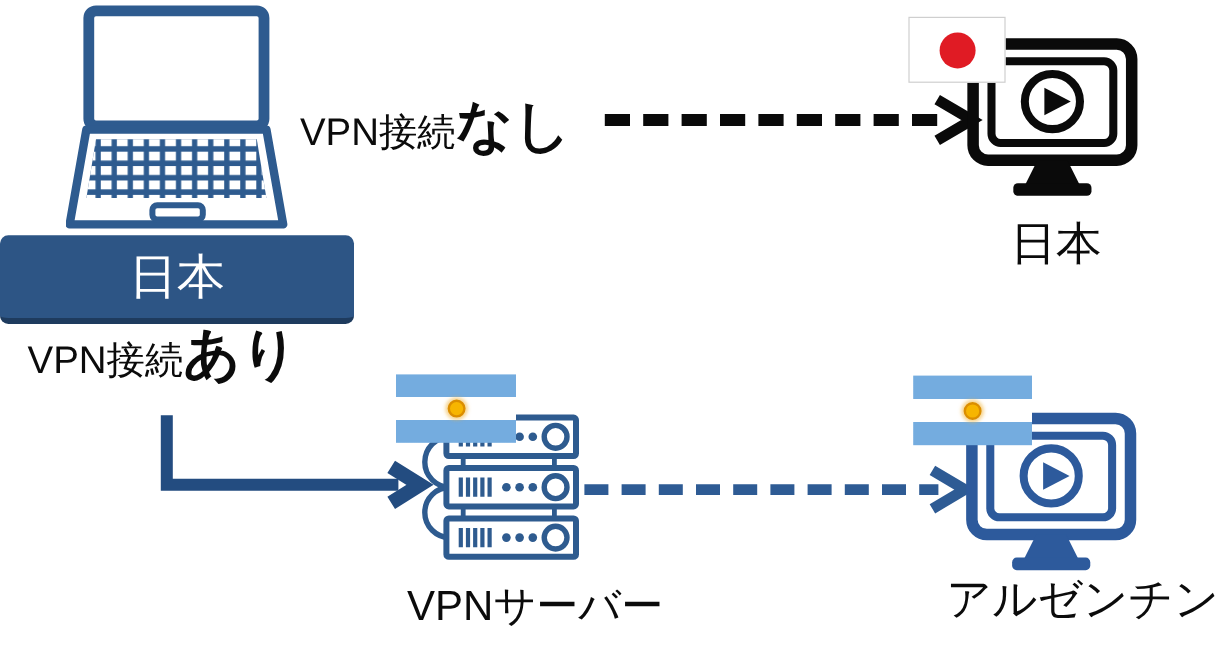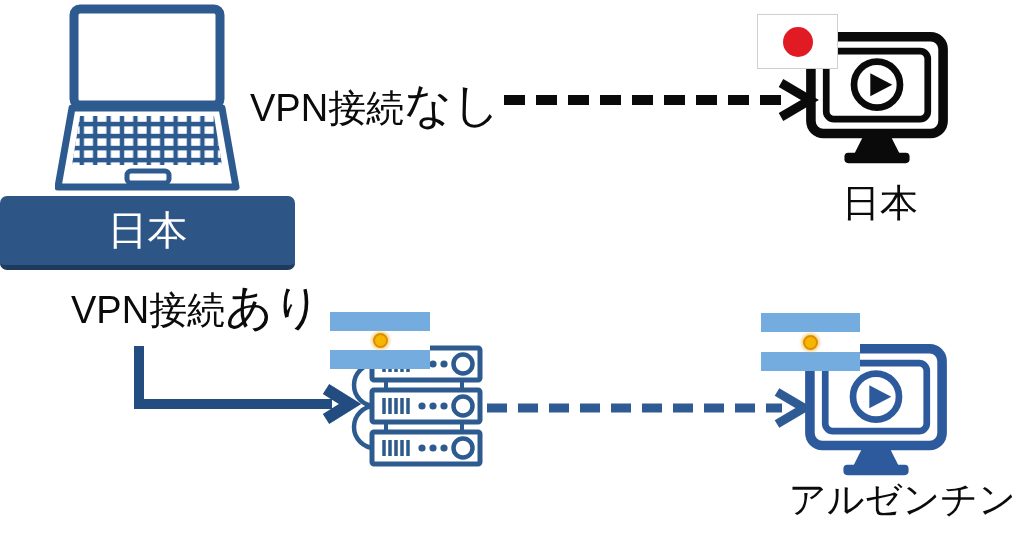--- a/index.html
+++ b/index.html
@@ -15,24 +15,24 @@
   .laptop{left:55px;top:4px;width:186px;height:191px;}
   
   .source-box{
     left:0;top:196px;width:295px;height:69px;background:#2D5585;
     border-bottom:5px solid #1E3B5E;border-radius:7px;
     display:flex;align-items:center;justify-content:center;
     color:#ffffff;font-size:40px;
   }
   
   .flow-label{white-space:nowrap;color:#0b0b0b;}
-  .flow-label .prefix{font-size:38px;}
-  .flow-label .emph{font-size:47px;font-weight:normal;text-align:center;}
+  .flow-label .prefix{font-size:32px;}
+  .flow-label .emph{font-size:47px;font-weight:bold;text-align:center;}
   .no-vpn-label{left:250px;top:74px;}
-  .vpn-on-label{left:23px;top:276px;margin-left:48px;}
+  .vpn-on-label{left:23px;top:264px;}
   
   .monitor{width:144px;height:136px;}
   .monitor-japan{left:805px;top:31px;color:#0a0a0a;}
   .monitor-argentina{left:804px;top:343px;color:#2D5A9C;}
   
   .flag-japan{
     left:757px;top:14px;width:79px;height:53px;background:#ffffff;
     border:1px solid #cfcfcf;display:flex;align-items:center;justify-content:center;
   }
   .flag-japan::after{
@@ -145,20 +145,21 @@
         <circle cx="83" cy="106" r="3.6"></circle>
         <circle cx="94" cy="106" r="3.6"></circle>
     </g>
     <g fill="none" stroke-width="4.5">
       <circle cx="113" cy="22" r="9.5"></circle>
         <circle cx="113" cy="64" r="9.5"></circle>
         <circle cx="113" cy="106" r="9.5"></circle>
     </g>
   </svg>
   <div class="abs flag-argentina flag-arg-server"></div>
+  <div class="abs dest-label server-label">VPNサーバー</div>
 
   <svg class="abs monitor monitor-argentina">
     <use href="#sym-monitor"></use>
   </svg>
   <div class="abs flag-argentina flag-arg-monitor"></div>
   <div class="abs dest-label argentina-dest-label">アルゼンチン</div>
 
 </div>
 
 </body></html>

